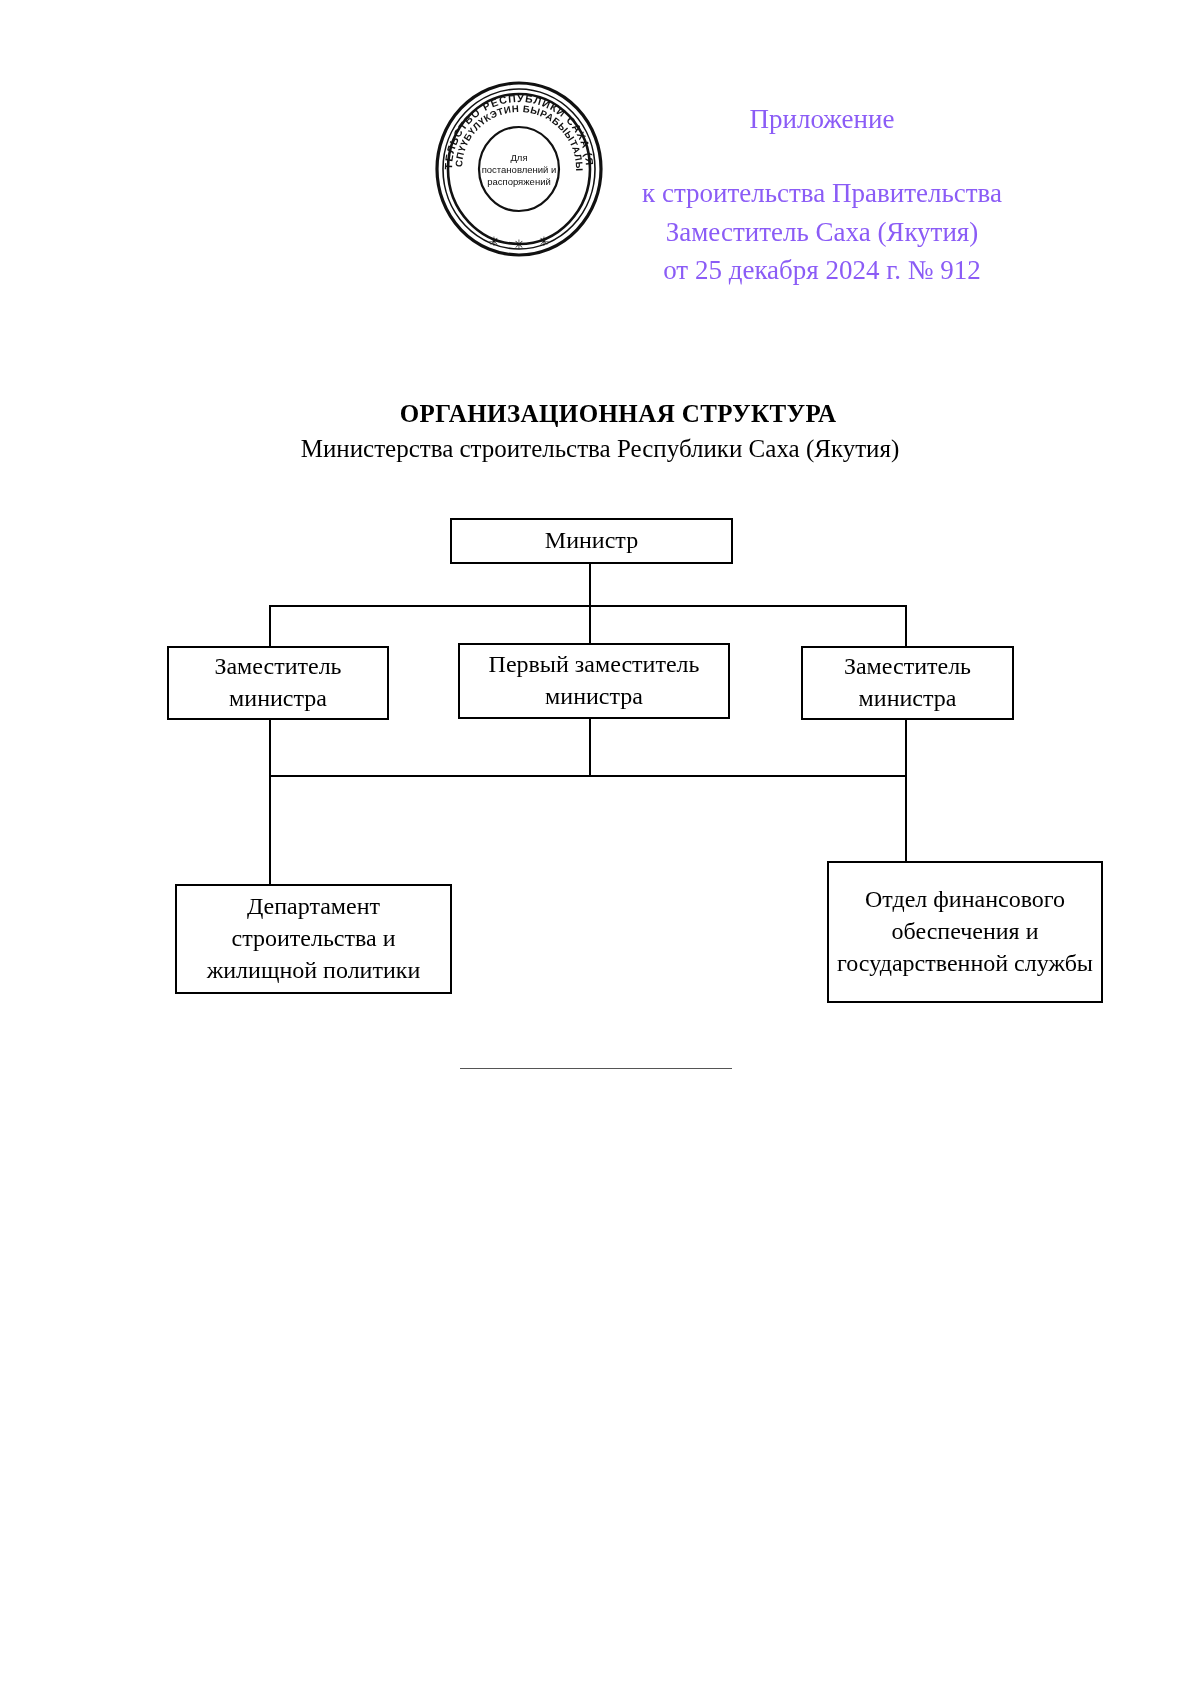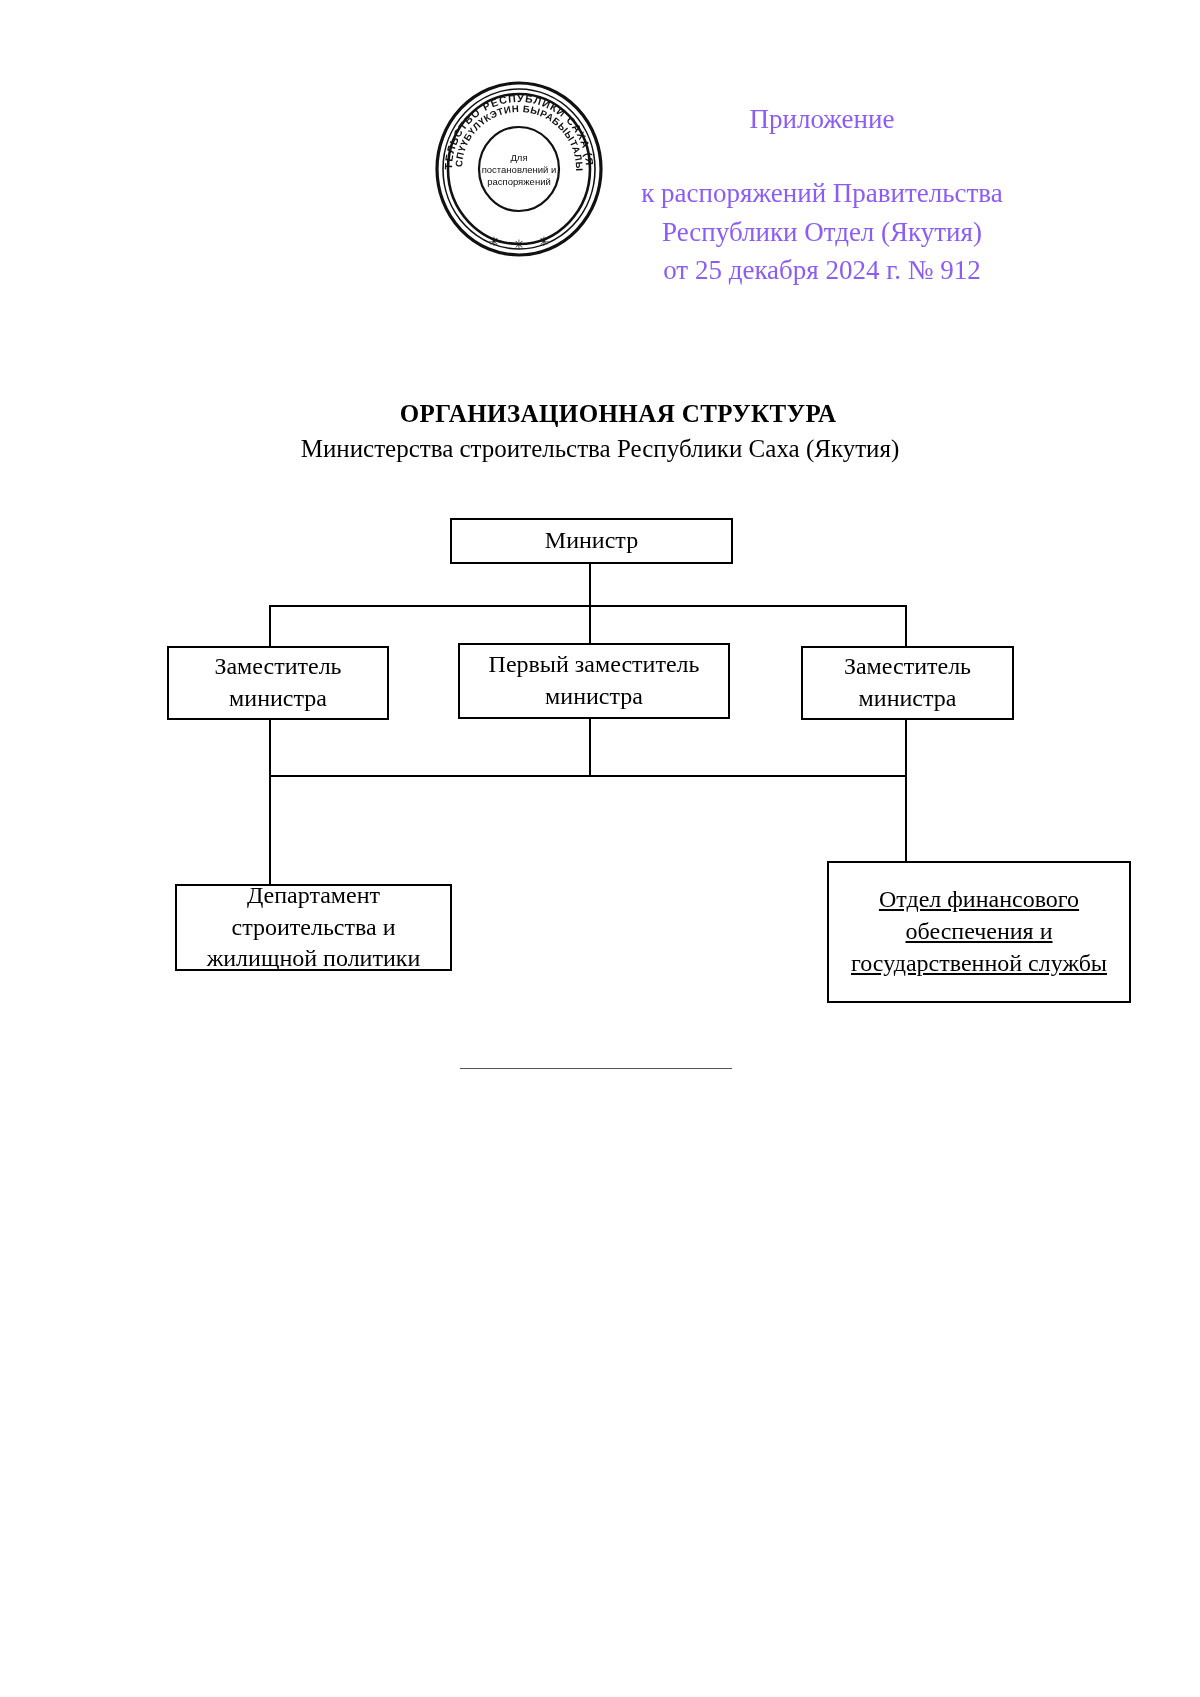--- a/index.html
+++ b/index.html
@@ -146,22 +146,22 @@
       <g fill="#111" font-family="'Liberation Sans', sans-serif" font-size="13" text-anchor="middle">
         <text x="70" y="172">✳</text>
         <text x="95" y="175">✳</text>
         <text x="120" y="172">✳</text>
       </g>
     </svg>
   </div>
 
   <div class="appendix-block">
     <span class="appendix-line-1">Приложение</span>
-    <span class="appendix-line">к распоряжений Правительства</span>
-    <span class="appendix-line">Республики Отдел (Якутия)</span>
+    <span class="appendix-line">к строительства Правительства</span>
+    <span class="appendix-line">Заместитель Саха (Якутия)</span>
     <span class="appendix-line">от 25 декабря 2024 г. № 912</span>
   </div>
 
   <div class="doc-title">ОРГАНИЗАЦИОННАЯ СТРУКТУРА</div>
   <div class="doc-subtitle">Министерства строительства Республики Саха (Якутия)</div>
 
   <div class="chart">
 
     <div class="node" style="left:450px; top:518px; width:283px; height:46px;">
       <span>Министр</span>
@@ -186,25 +186,25 @@
     <div class="node" style="left:801px; top:646px; width:213px; height:74px; flex-direction:column;">
       <span>Заместитель министра</span>
     </div>
 
     <div class="connector v-line" style="left:269px; top:720px; height:165px;"></div>
     <div class="connector v-line" style="left:589px; top:719px; height:57px;"></div>
     <div class="connector v-line" style="left:905px; top:720px; height:165px;"></div>
 
     <div class="connector h-line" style="left:269px; top:775px; width:638px;"></div>
 
-    <div class="node" style="left:175px; top:884px; width:277px; height:87px; flex-direction:column;align-items:center;">
+    <div class="node" style="left:175px; top:884px; width:277px; height:110px; flex-direction:column;align-items:center;">
       <span>Департамент строительства и жилищной политики</span>
     </div>
 
-    <div class="node" style="left:827px; top:861px; width:304px; height:142px; flex-direction:column;text-decoration:underline;">
+    <div class="node" style="left:827px; top:861px; width:276px; height:142px; flex-direction:column;">
       <span>Отдел финансового обеспечения и государственной службы</span>
     </div>
 
   </div>
 
   <div class="footer-rule"></div>
 
 </div>
 
 </body></html>

